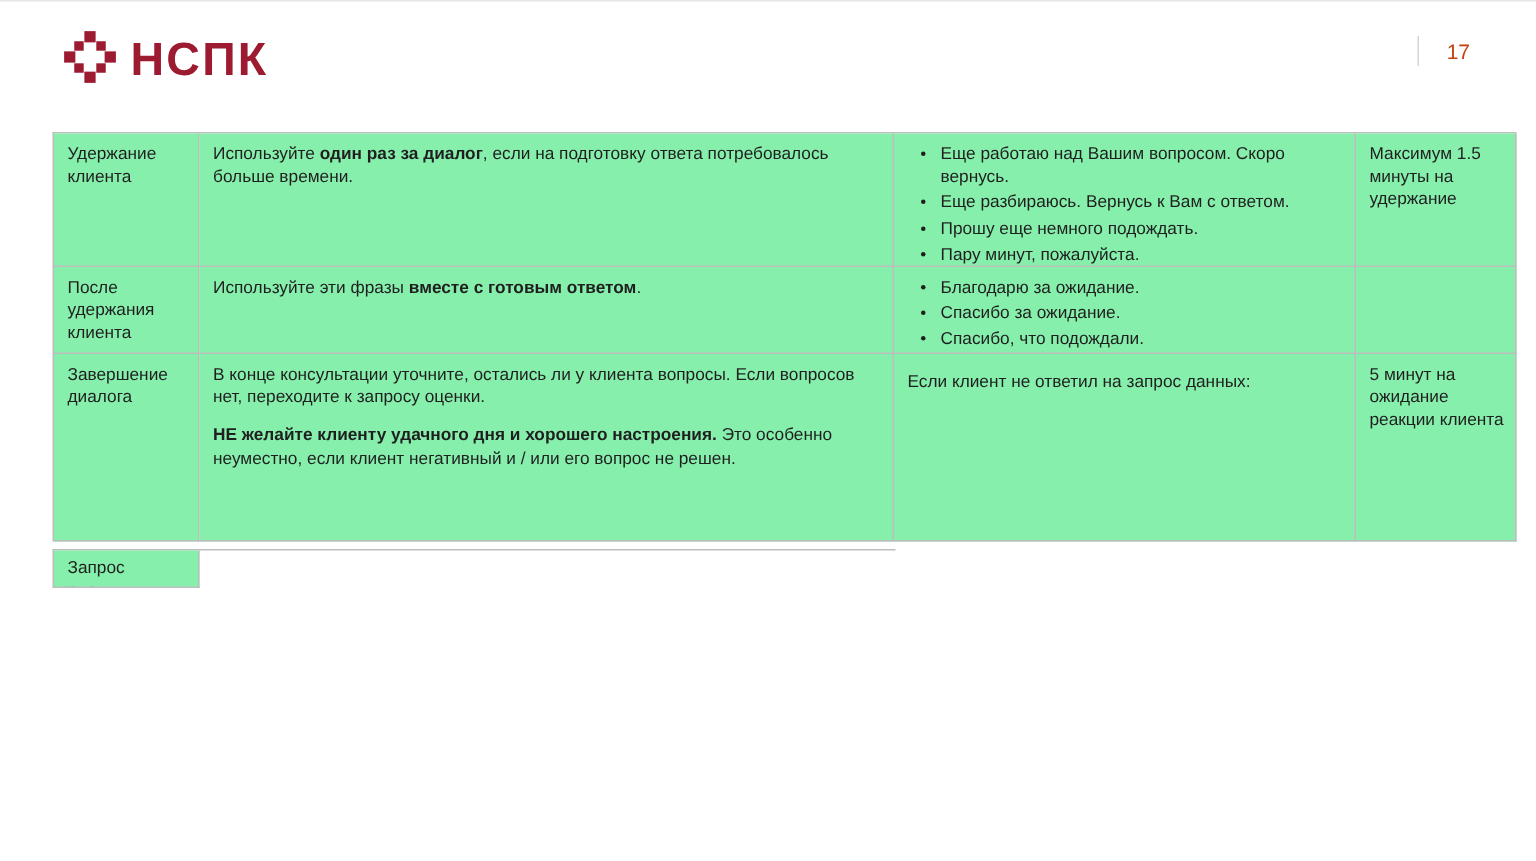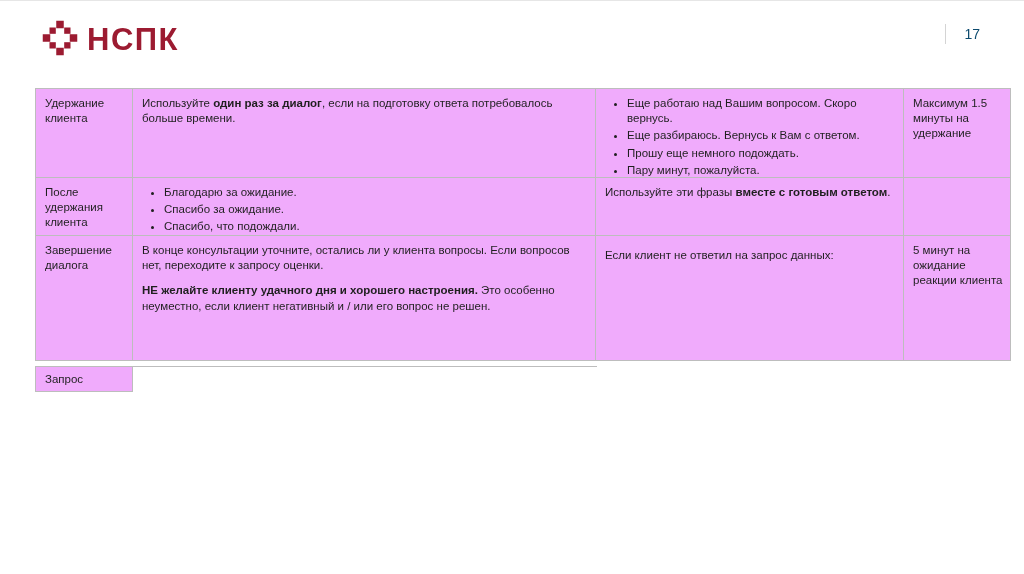--- a/index.html
+++ b/index.html
@@ -8,31 +8,31 @@
     font-family:"Liberation Sans",sans-serif;color:#1f1f1f;
   }
   .top-edge{position:absolute;top:0;left:0;width:100%;height:1px;background:#e6e6e6;}
 
   
   .logo{position:absolute;left:42px;top:20px;display:flex;align-items:center;gap:9px;}
   .logo-icon{width:36px;height:36px;display:block;}
   .logo-text{font-size:31px;font-weight:bold;color:#9C1B31;letter-spacing:1.5px;line-height:1;padding-top:2px;}
   .pagenum-wrap{position:absolute;top:24px;right:44px;display:flex;align-items:center;gap:18px;}
   .pagebar{width:1px;height:20px;background:#d4d4d4;}
-  .pagenum{font-size:14px;color:#0c4a6e;}
+  .pagenum{font-size:14px;color:#c2410c;}
 
   
   .main-table{
     position:absolute;left:35px;top:88px;width:975px;display:grid;
     grid-template-columns:97px 463px 308px 107px;
     grid-template-rows:89px 58px 125px;
     border-top:1px solid #bdbdbd;border-left:1px solid #bdbdbd;
     font-size:11.5px;line-height:1.32;
   }
-  .cell{border-right:1px solid #bdbdbd;border-bottom:1px solid #bdbdbd;padding:7px 9px;overflow:hidden;background:#f0abfc;}
+  .cell{border-right:1px solid #bdbdbd;border-bottom:1px solid #bdbdbd;padding:7px 9px;overflow:hidden;background:#86efac;}
   .cell.phrases{padding-right:28px;}
   .cell.time{padding-right:2px;}
   ul{margin:0;padding-left:22px;list-style:disc;}
   li{margin:0 0 2px 0;}
   b{font-weight:bold;}
   .para2{margin-top:10px;}
   .note{margin:5px 0 3px 0;}
 
   
   .sub-table{
@@ -80,29 +80,29 @@
       <ul>
         <li>Еще работаю над Вашим вопросом. Скоро вернусь.</li>
         <li>Еще разбираюсь. Вернусь к Вам с ответом.</li>
         <li>Прошу еще немного подождать.</li>
         <li>Пару минут, пожалуйста.</li>
       </ul>
     </div>
     <div class="cell time">Максимум 1.5 минуты на удержание</div>
 
     <div class="cell label">После удержания клиента</div>
+    <div class="cell instruction">
+      <span>Используйте эти фразы </span><b>вместе с готовым ответом</b><span>.</span>
+    </div>
     <div class="cell phrases">
       <ul>
         <li>Благодарю за ожидание.</li>
         <li>Спасибо за ожидание.</li>
         <li>Спасибо, что подождали.</li>
       </ul>
-    </div>
-    <div class="cell instruction">
-      <span>Используйте эти фразы </span><b>вместе с готовым ответом</b><span>.</span>
     </div>
     <div class="cell time"></div>
 
     <div class="cell label">Завершение диалога</div>
     <div class="cell instruction">
       <div class="para1">В конце консультации уточните, остались ли у клиента вопросы. Если вопросов нет, переходите к запросу оценки.</div>
       <div class="para2"><b>НЕ желайте клиенту удачного дня и хорошего настроения.</b><span> Это особенно неуместно, если клиент негативный и / или его вопрос не решен.</span></div>
     </div>
     <div class="cell phrases">
       <div class="note">Если клиент не ответил на запрос данных:</div>

